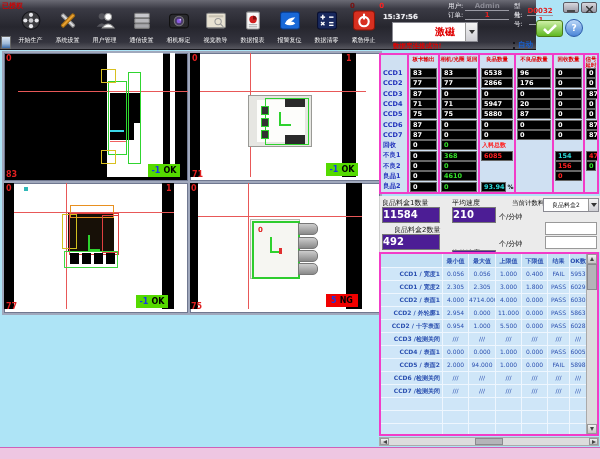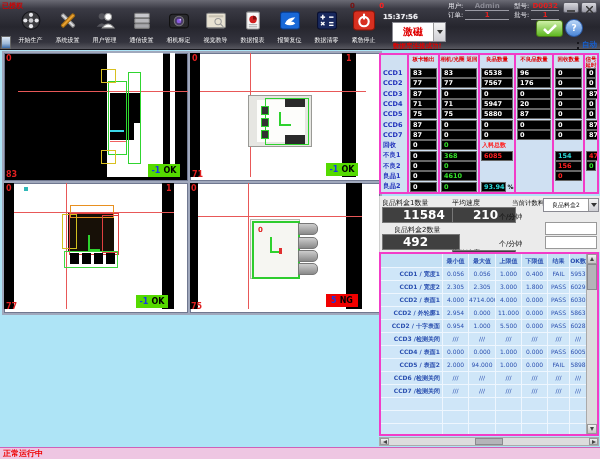--- a/index.html
+++ b/index.html
@@ -1,36 +1,36 @@
 <!DOCTYPE html>
 <html><head>
 <meta charset="utf-8">
 <style>
   html,body{margin:0;padding:0;}
   body{width:600px;height:459px;position:relative;overflow:hidden;
        font-family:"DejaVu Sans","Liberation Sans",sans-serif;background:#aee4f6;}
 
   
-  #toolbar{position:absolute;left:0;top:0;width:600px;height:49px;
+  #toolbar{position:absolute;left:0;top:0;width:536px;height:49px;
     background:linear-gradient(180deg,#6a6a74 0%,#3a3a44 18%,#26262e 55%,#34343e 86%,#57575f 100%);
     border-bottom:1px solid #15151b;}
   #authorized{position:absolute;left:2px;top:1px;color:#d00000;font-size:7px;font-weight:bold;}
   #tray-icon{position:absolute;left:1px;top:36px;width:8px;height:11px;
     background:linear-gradient(180deg,#dfe9f5 0%,#9db8d8 60%,#3a6aa8 100%);border:1px solid #666;}
   #tb-buttons{position:absolute;left:12px;top:10px;display:flex;}
   .tb-btn{width:37px;height:38px;display:flex;flex-direction:column;align-items:center;
     justify-content:flex-start;cursor:pointer;}
   .tb-btn svg{width:24px;height:21px;}
   .tb-label{color:#fff;font-size:6px;line-height:1;margin-top:2px;white-space:nowrap;}
   #estop-counters{position:absolute;left:350px;top:2px;width:34px;display:flex;justify-content:space-between;
     font-size:7px;font-weight:bold;}
   #estop-counters .c1{color:#7a1010;}#estop-counters .c2{color:#ff2020;}
   #tb-time{position:absolute;left:383px;top:13px;color:#101014;font-size:7px;font-weight:bold;text-shadow:0 0 1px #bbb;color:#e8e8ee;}
   .tb-select{position:absolute;top:22px;height:18px;background:#fff;border:1px solid #8a8a92;
-    display:flex;align-items:stretch;cursor:pointer;}
+    display:flex;align-items:stretch;cursor:pointer;padding-left:32px;}
   .sel-text{flex:1;display:flex;align-items:center;justify-content:center;
     color:#e00000;font-weight:bold;font-size:10px;white-space:nowrap;padding:0 2px;}
   .sel-btn{width:11px;background:linear-gradient(#f4f4f4,#cfcfd4);border-left:1px solid #999;
     display:flex;align-items:center;justify-content:center;}
   .tri-down{width:0;height:0;border-left:3px solid transparent;border-right:3px solid transparent;
     border-top:4px solid #333;}
   #excite-select{left:392px;width:52px;}
   #vibration-select{left:449px;width:84px;}
   #db-status{position:absolute;left:393px;top:42px;color:#e00000;font-size:6.5px;font-weight:bold;}
   .tb-field{position:absolute;display:flex;align-items:center;font-size:6.5px;}
@@ -83,22 +83,22 @@
   .sp-box{background:#000;border:1px solid #666;height:8px;line-height:8px;flex:1;
     font-size:6.5px;font-weight:bold;padding-left:2px;margin:0 1px;white-space:nowrap;}
   .sp-text{font-size:6px;font-weight:bold;padding-left:2px;white-space:nowrap;}
   .c-white{color:#fff;}.c-green{color:#35e02a;}.c-red{color:#ff2020;}.c-cyan{color:#2ad8d8;}
   .sp-suffix{color:#000;font-size:6px;font-weight:bold;margin-right:1px;}
 
   
   #counters{position:absolute;left:379px;top:196px;width:220px;height:56px;background:#ebebeb;
     border-left:1px solid #d0d0d0;}
   .cnt-label{position:absolute;color:#111;font-size:7px;white-space:nowrap;}
-  .cnt-box{position:absolute;background:#404040;border:1px solid #777;color:#fff;
-    font-size:12px;font-weight:bold;line-height:14px;padding-left:20px;}
+  .cnt-box{position:absolute;background:#4c1d95;border:1px solid #777;color:#fff;
+    font-size:10px;font-weight:bold;line-height:14px;padding-left:0;}
   .cnt-unit{position:absolute;color:#111;font-size:7px;}
   #current-box-select{position:absolute;left:543px;top:198px;width:54px;height:12px;background:#fff;
     border:1px solid #8a8a92;display:flex;cursor:pointer;}
   #current-box-select .sel-text{font-size:6px;color:#111;font-weight:normal;}
   #current-box-select .sel-btn{width:9px;}
   .blank-box{position:absolute;width:50px;height:11px;background:#fff;border:1px solid #999;}
 
   
   #results{position:absolute;left:379px;top:252px;width:220px;height:184px;
     border:2px solid #f23cc8;background:#cfe6f8;box-sizing:border-box;display:flex;}
@@ -417,21 +417,21 @@
         <div class="sp-box c-white">0</div>
       </div>
       <div class="sp-label">CCD2</div>
       <div class="sp-cell">
         <div class="sp-box c-white">77</div>
       </div>
       <div class="sp-cell">
         <div class="sp-box c-white">77</div>
       </div>
       <div class="sp-cell">
-        <div class="sp-box c-white">7567</div>
+        <div class="sp-box c-white">2866</div>
       </div>
       <div class="sp-cell">
         <div class="sp-box c-white">176</div>
       </div>
       <div class="sp-cell">
         <div class="sp-box c-white">0</div>
       </div>
       <div class="sp-cell">
         <div class="sp-box c-white">0</div>
       </div>
@@ -742,14 +742,13 @@
   <div class="scr-btn" style="left:0;">
       <i class="tri-left-s"></i>
     </div>
   <div id="h-thumb"></div>
   <div class="scr-btn" style="left:auto;right:0;">
       <i class="tri-right-s"></i>
     </div>
 </div>
 
 <div id="statusbar">
-  <div id="sb-right" class="sb-seg">正常运行中</div>
 </div>
 
 </body></html>

